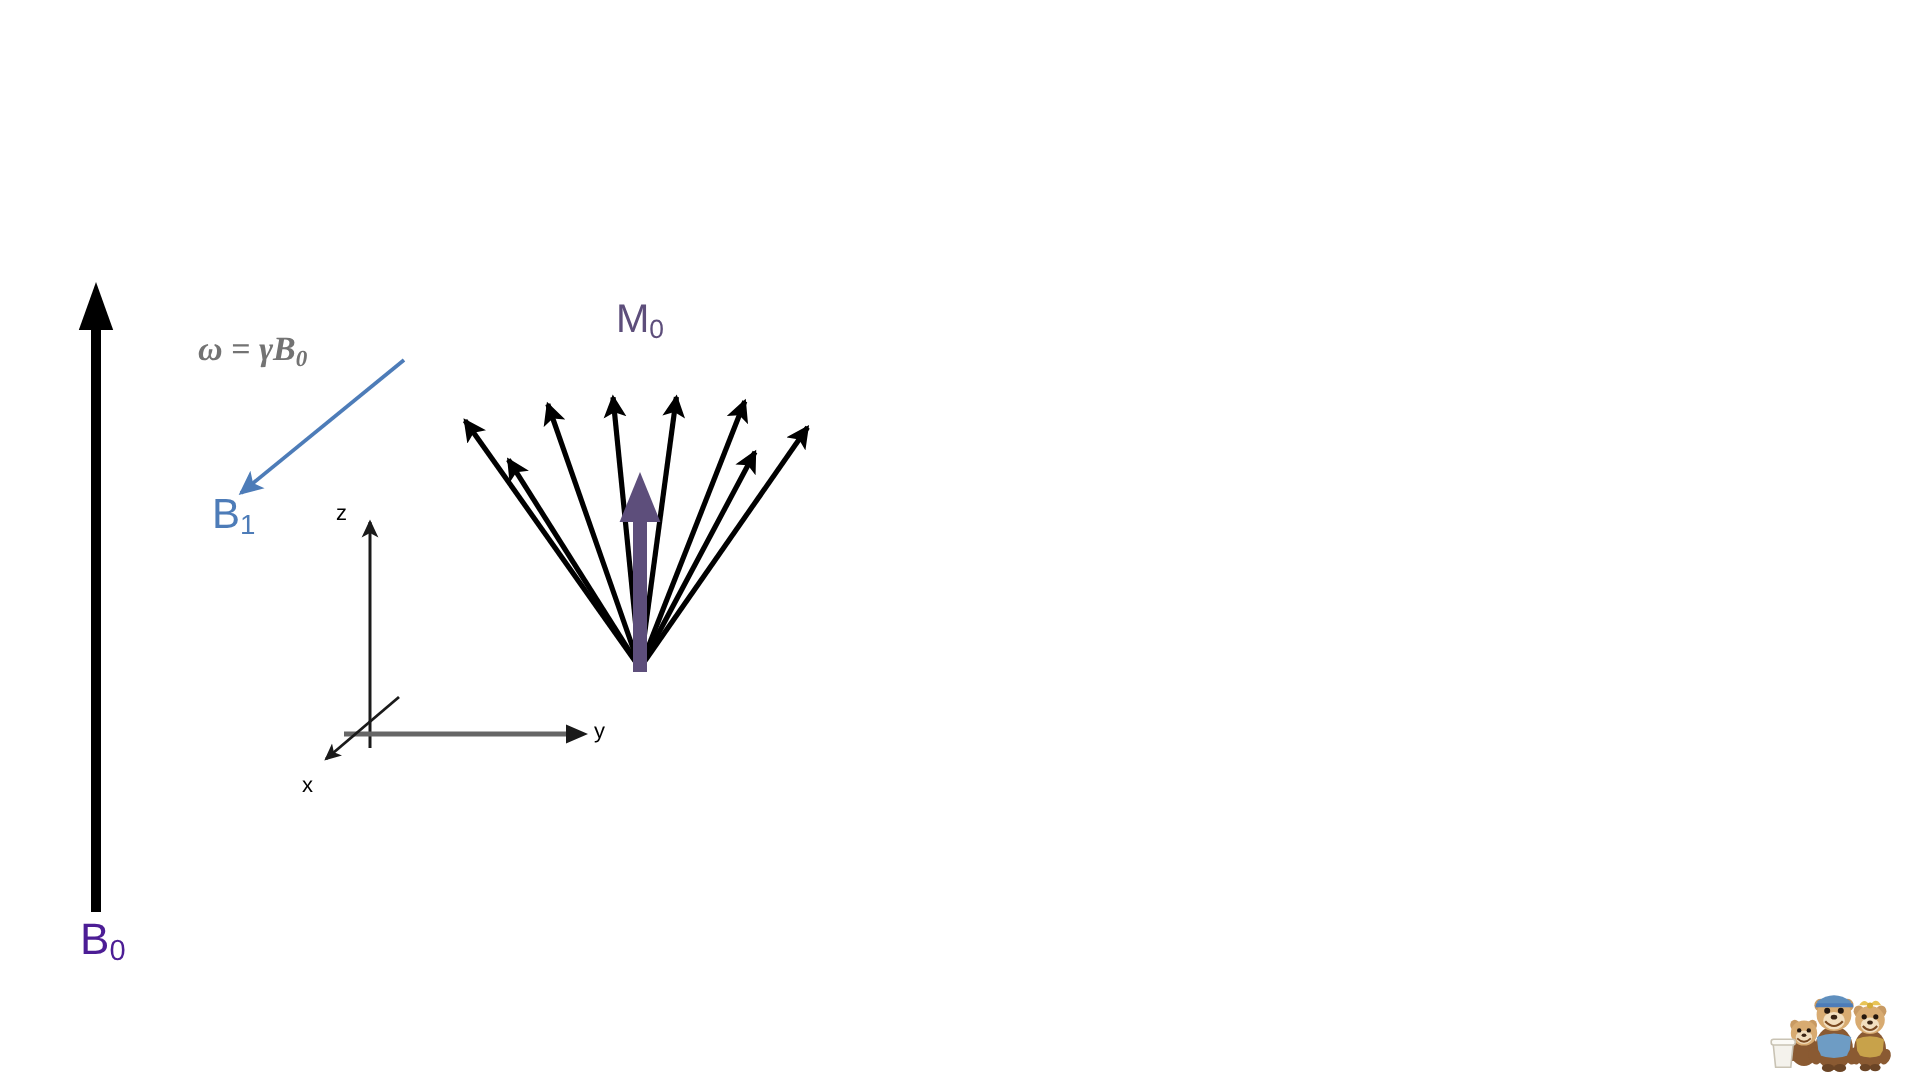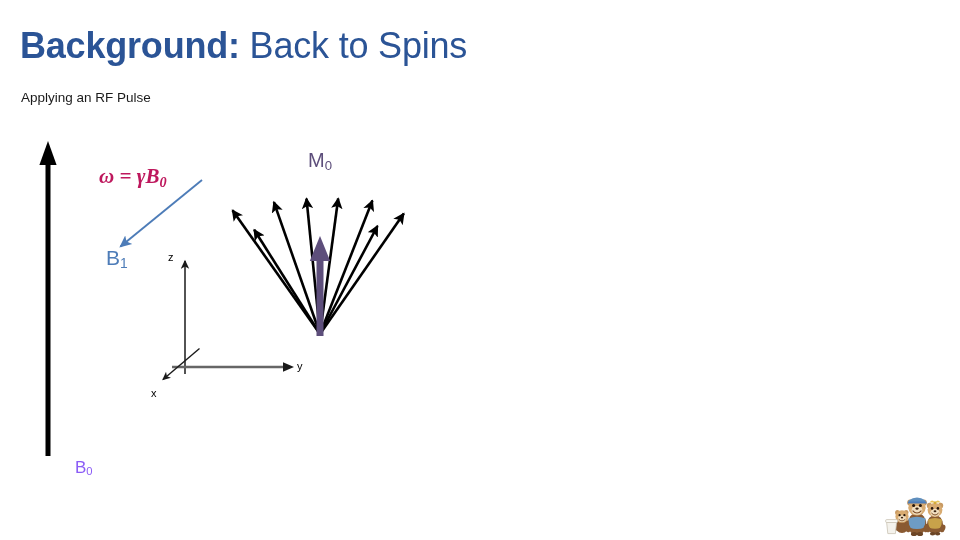--- a/index.html
+++ b/index.html
@@ -64,44 +64,43 @@
     line-height: 1;
   }
   .lbl sub {
     font-size: 0.66em;
     vertical-align: -0.22em;
     letter-spacing: 0;
   }
   .lbl-b0 {
     left: 40px;
     top: 459px;
-    font-size: 17px;
-    color: #8b5cf6;
-    font-weight: 400;
-    margin-left: 35px;
+    font-size: 22px;
+    color: #4c1d95;
+    font-weight: 400;
   }
   .lbl-b1 {
     left: 106px;
     top: 247px;
     font-size: 21px;
     color: #4d7cb8;
     font-weight: 400;
   }
   .lbl-m0 {
     left: 308px;
     top: 150px;
     font-size: 20px;
     color: #5d4e7b;
     font-weight: 400;
   }
   .lbl-eq {
     left: 99px;
     top: 166px;
-    font-size: 21px;
-    color: #be185d;
+    font-size: 17px;
+    color: #737373;
     font-family: "Liberation Serif", "DejaVu Serif", serif;
     font-weight: 700;
     font-style: italic;
   }
   .lbl-eq .eqsub {
     font-size: 0.68em;
     vertical-align: -0.25em;
     font-style: italic;
   }
   .lbl-axis {
@@ -120,23 +119,21 @@
     top: 486px;
     width: 66px;
     height: 50px;
   }
 </style>
 </head>
 <body>
 
 <div class="slide">
 
-  <div class="title"><span class="strong">Background:</span><span class="light"> Back to Spins</span></div>
-
-  <div class="subtitle">Applying an RF Pulse</div>
+
 
   <div class="figure">
     <svg width="960" height="540" viewBox="0 0 960 540" xmlns="http://www.w3.org/2000/svg">
       <defs>
         <marker id="mk-blue" markerWidth="7" markerHeight="7" refX="5.6" refY="3.2" orient="auto" markerUnits="strokeWidth">
           <path d="M0,0.25 L6.4,3.2 L0,6.15 L1.5,3.2 Z" fill="#4d7cb8"></path>
         </marker>
         <marker id="mk-thin" markerWidth="6.5" markerHeight="6.5" refX="5.2" refY="3" orient="auto" markerUnits="strokeWidth">
           <path d="M0,0.2 L6,3 L0,5.8 L1.5,3 Z" fill="#1a1a1a"></path>
         </marker>

